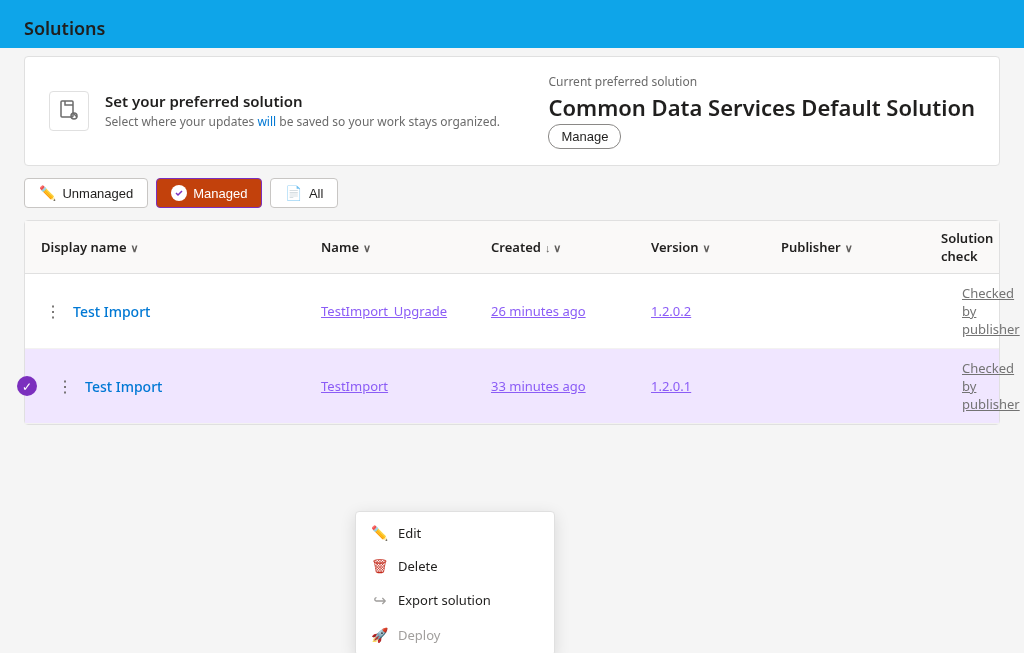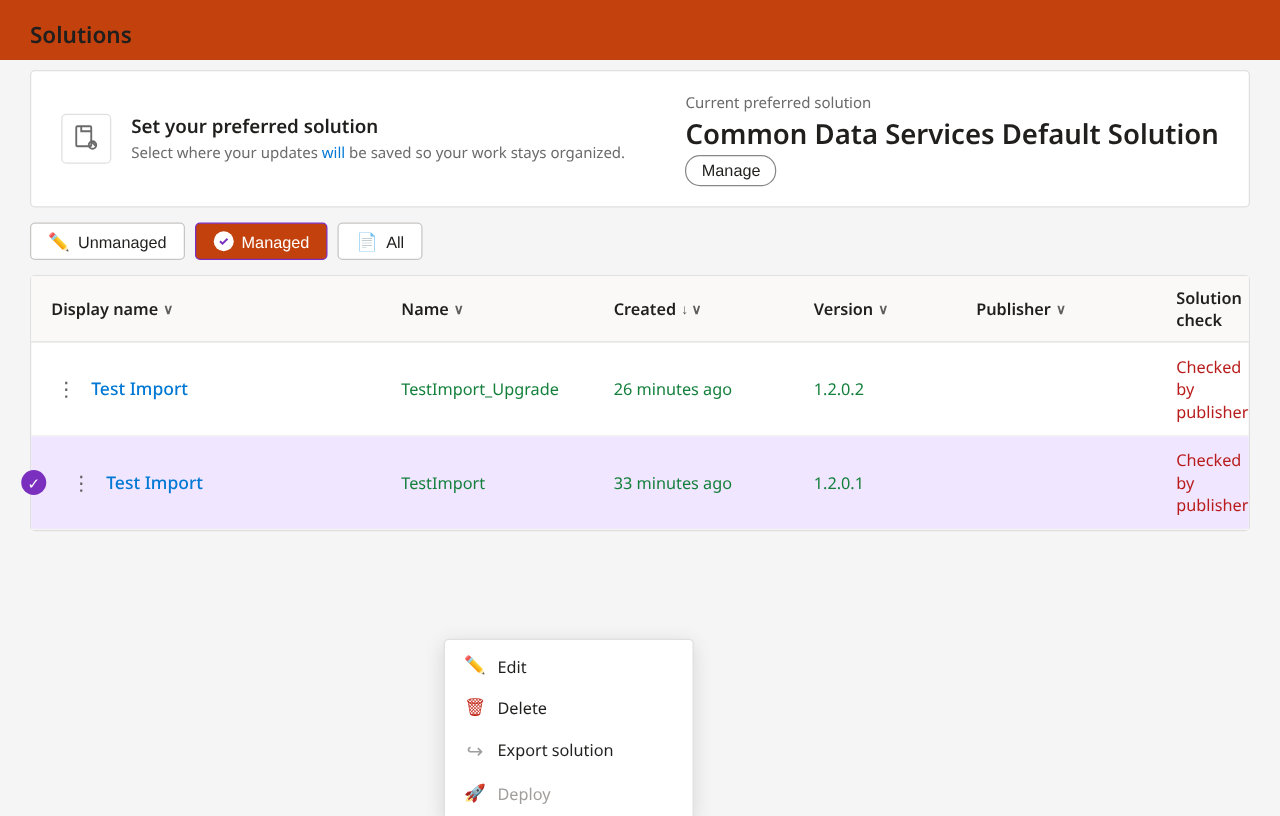--- a/index.html
+++ b/index.html
@@ -7,21 +7,21 @@
       font-family: 'Segoe UI', system-ui, sans-serif;
       font-size: 14px;
       background: #f5f5f5;
       color: #201f1e;
       width: 1024px;
       height: 653px;
       overflow: hidden;
     }
     .page-header {
       padding: 16px 24px 8px 24px;
-      background: #c2410c;
+      background: #0ea5e9;
     }
     .page-title {
       font-size: 18px;
       font-weight: 600;
       color: #201f1e;
     }
     .preferred-solution-banner {
       background: #fff;
       border: 1px solid #e0e0e0;
       border-radius: 4px;
@@ -165,26 +165,29 @@
     }
     .three-dots {
       cursor: pointer;
       color: #605e5c;
       font-size: 16px;
       padding: 2px 4px;
       border-radius: 2px;
     }
     .cell {
       font-size: 13px;
-      color: #15803d;
+      color: #8b5cf6;
+      text-decoration: underline;
     }
     .solution-check {
       font-size: 13px;
-      color: #b91c1c;
-      cursor: pointer;
+      color: #737373;
+      text-decoration: underline;
+      cursor: pointer;
+      margin-left: 21px;
     }
     
     .context-menu {
       position: absolute;
       left: 330px;
       top: 290px;
       width: 200px;
       background: #fff;
       border: 1px solid #e0e0e0;
       border-radius: 4px;

